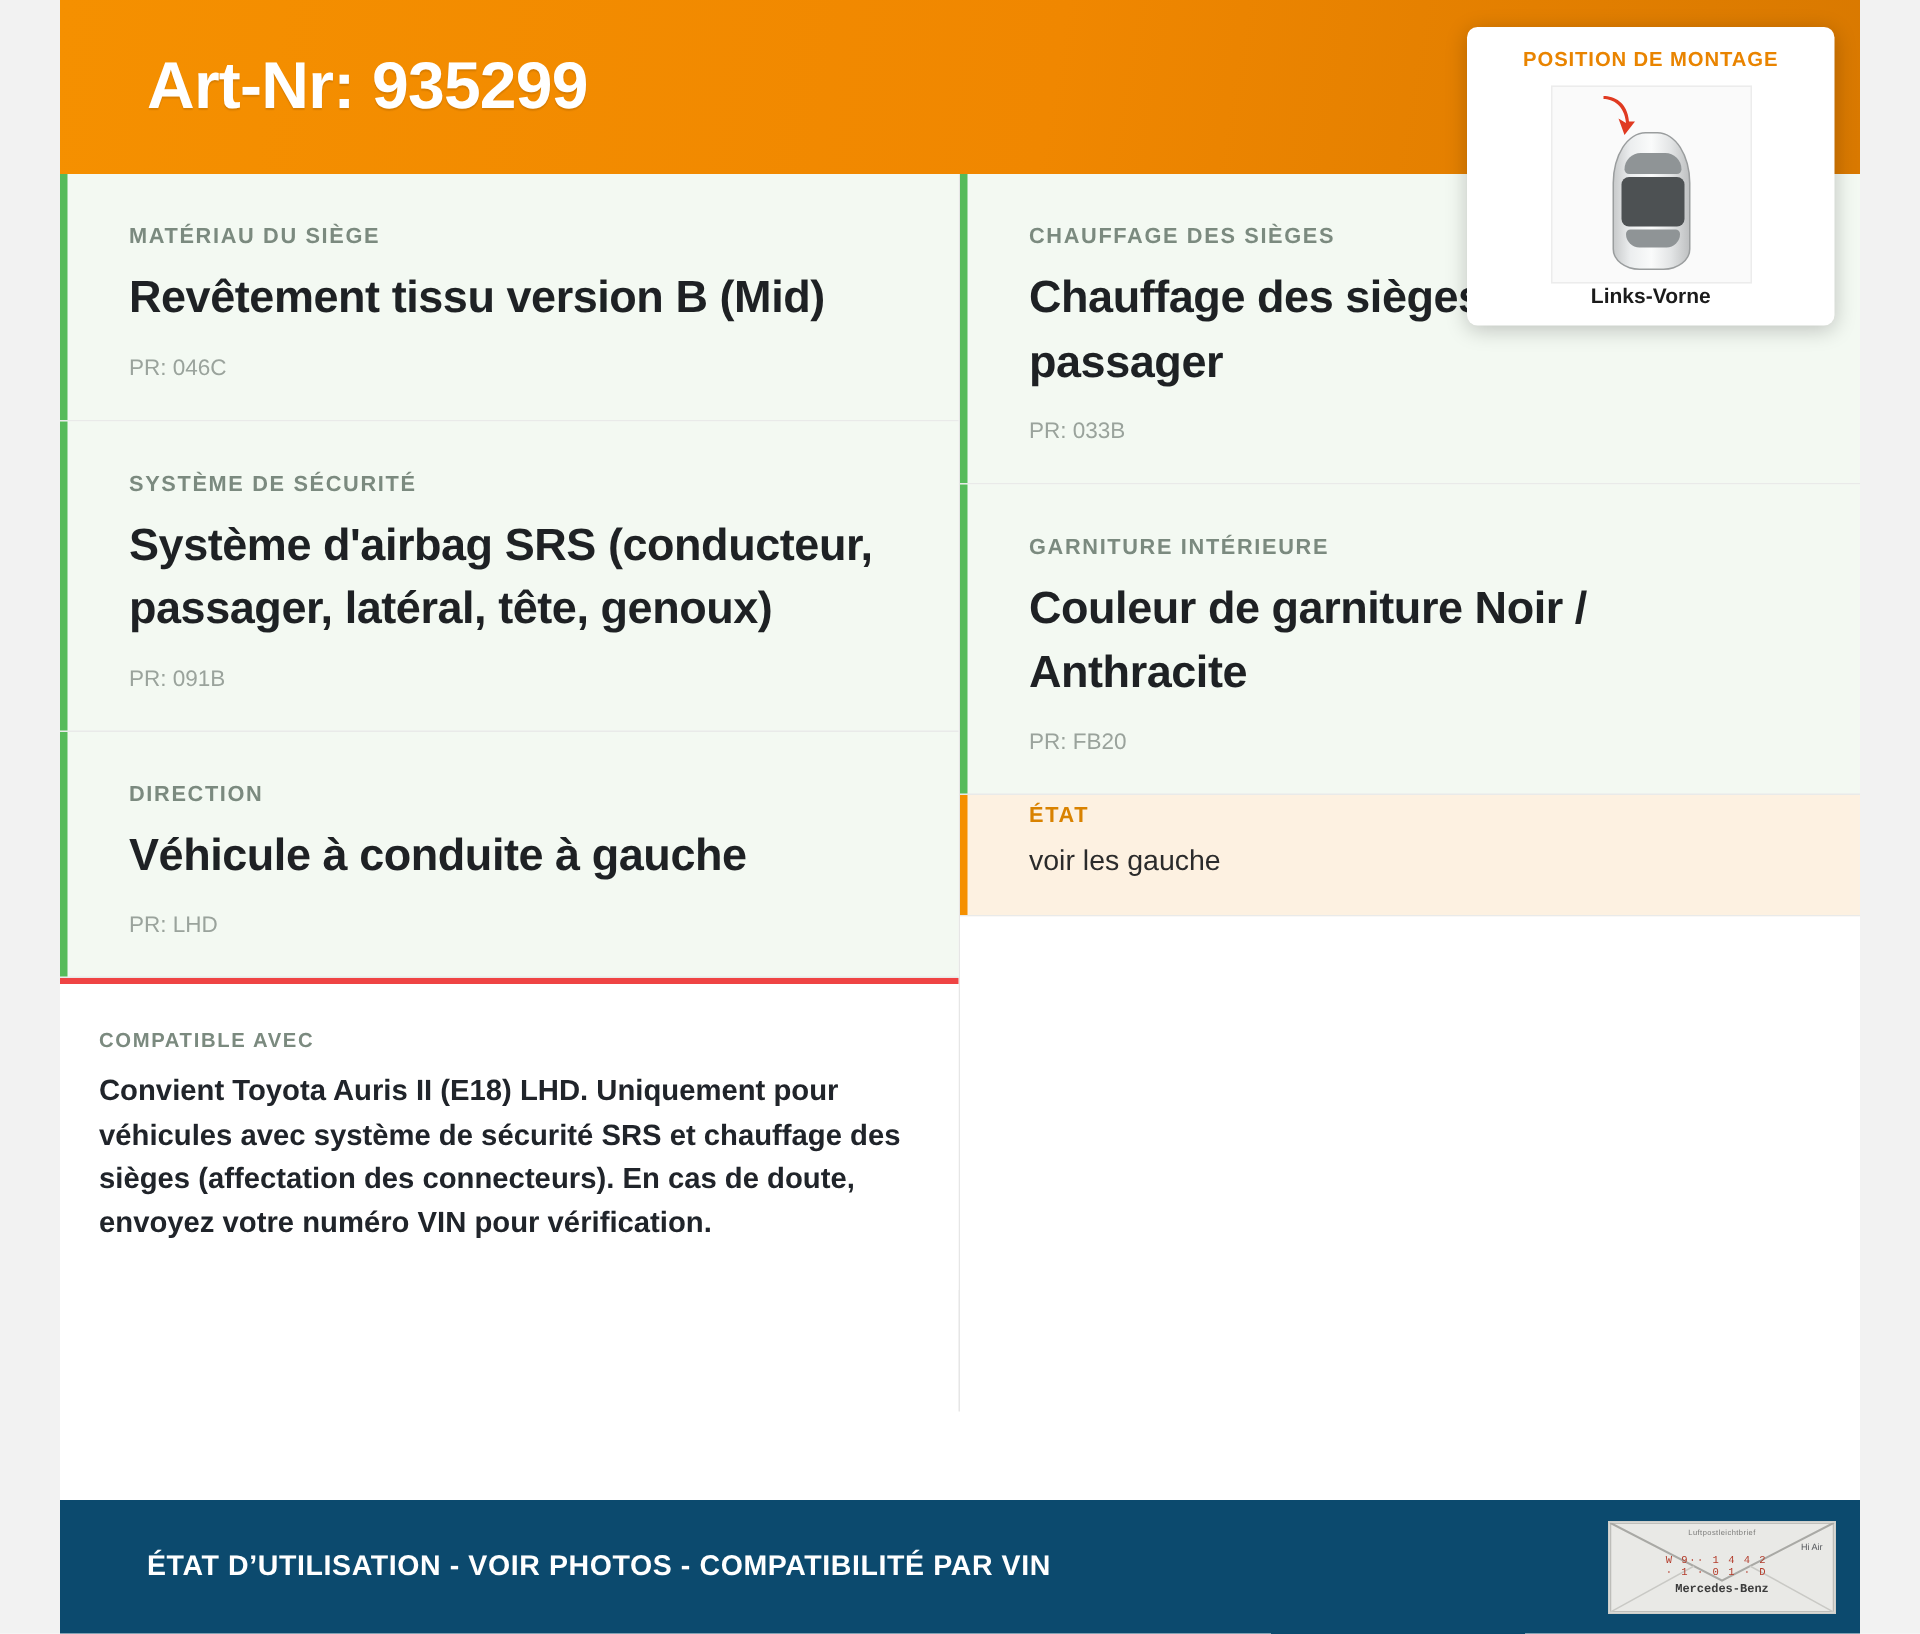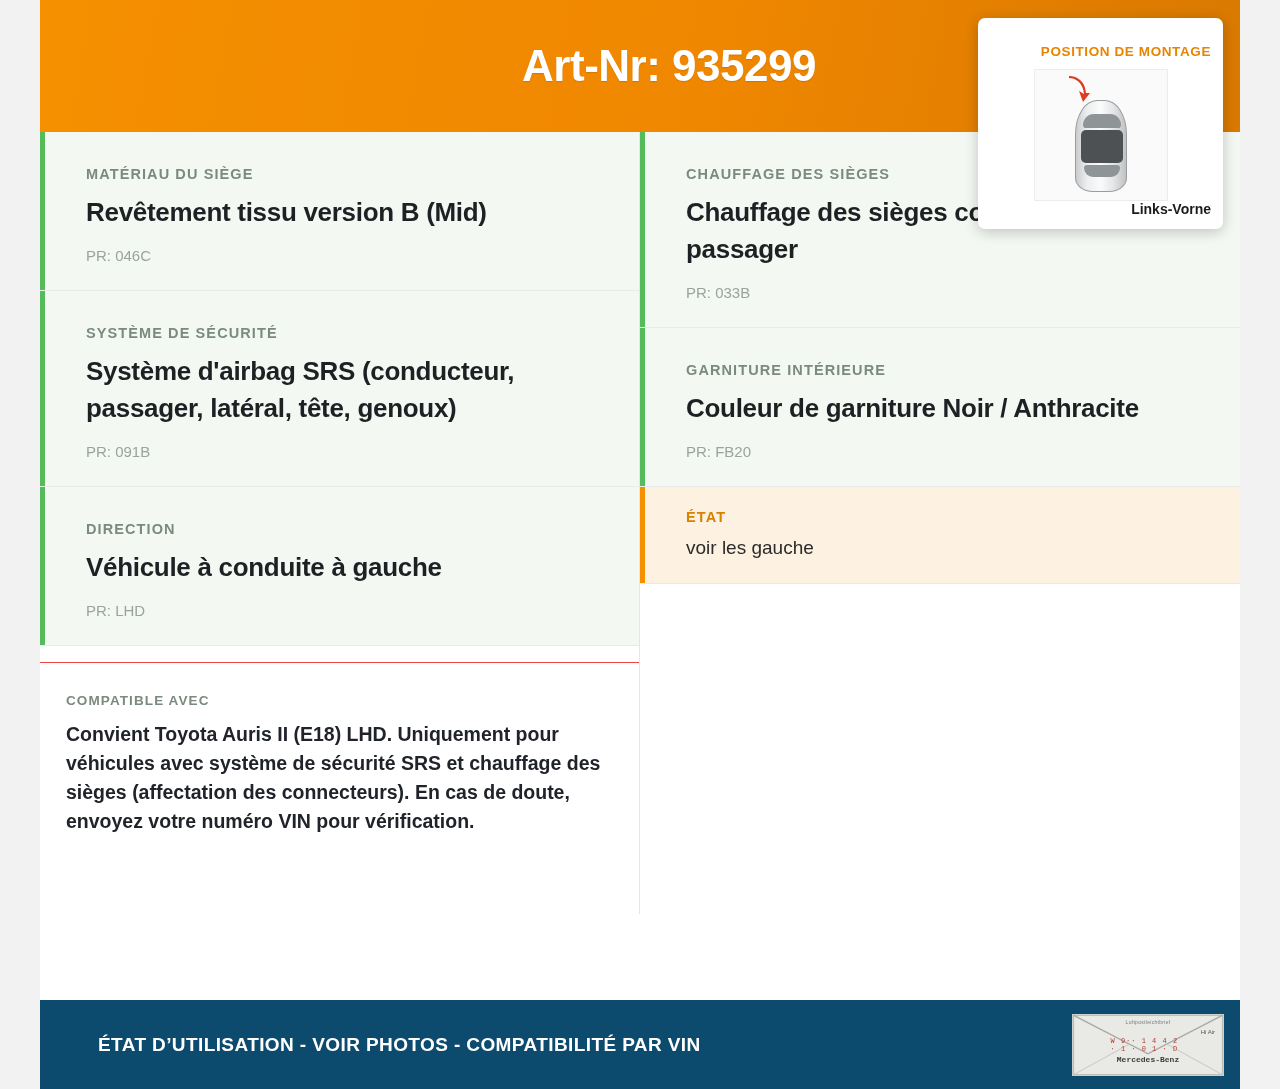--- a/index.html
+++ b/index.html
@@ -15,45 +15,44 @@
     position: absolute;
     left: 40px;
     top: 0;
     width: 1200px;
     height: 1089px;
     background: #ffffff;
   }
   
   .header {
     position: relative;
-    height: 132px;
+    height: 116px;
     background: linear-gradient(100deg, #f59000 0%, #f08700 55%, #d97900 100%);
     display: flex;
     align-items: center;
-    justify-content: center;
   }
   .header-title {
     color: #ffffff;
     font-size: 44px;
     font-weight: bold;
     letter-spacing: -0.5px;
     margin-left: 58px;
     text-shadow: 0 1px 1px rgba(0,0,0,0.12);
   }
   
   .mount-card {
     position: absolute;
     right: 17px;
     top: 18px;
     width: 245px;
     background: #ffffff;
     border-radius: 7px;
     box-shadow: 0 3px 14px rgba(0,0,0,0.22);
-    padding: 26px 12px 12px;
-    text-align: right;
+    padding: 14px 12px 12px;
+    text-align: center;
     z-index: 30;
   }
   .mount-title {
     color: #e98400;
     font-size: 13.5px;
     font-weight: bold;
     letter-spacing: 0.6px;
     margin-bottom: 10px;
   }
   .mount-img {
@@ -129,21 +128,21 @@
   .cell-label {
     font-size: 14.5px;
     font-weight: bold;
     letter-spacing: 1.1px;
     color: #7b8a7f;
     text-transform: uppercase;
     margin-bottom: 12px;
   }
   .cell.orange .cell-label { color: #d98200; }
   .cell-value {
-    font-size: 26px;
+    font-size: 30px;
     line-height: 1.42;
     font-weight: bold;
     color: #1e2124;
     letter-spacing: -0.3px;
   }
   .cell-pr {
     margin-top: 16px;
     font-size: 15px;
     color: #9aa39c;
   }
@@ -153,22 +152,21 @@
     color: #2b2b2b;
   }
   .cell-empty {
     background: #ffffff;
     border-bottom: none;
   }
   
   .compat {
     padding: 30px 26px 30px;
     background: #ffffff;
-    border-top: 1px solid #ef4444;
-    margin-top: 16px;
+    border-top: 4px solid #ef4444;
   }
   .compat-label {
     font-size: 13.5px;
     font-weight: bold;
     letter-spacing: 1.1px;
     color: #7b8a7f;
     text-transform: uppercase;
     margin-bottom: 12px;
   }
   .compat-text {
@@ -284,21 +282,21 @@
         <div class="cell-value">Chauffage des sièges conducteur et passager</div>
         <div class="cell-pr">PR: 033B</div>
       </div>
 
       <div class="cell green">
         <div class="cell-label">GARNITURE INTÉRIEURE</div>
         <div class="cell-value">Couleur de garniture Noir / Anthracite</div>
         <div class="cell-pr">PR: FB20</div>
       </div>
 
-      <div class="cell orange" style="padding:22px 46px 24px;">
+      <div class="cell orange" style="padding:6px 46px 24px;">
         <div class="cell-label">ÉTAT</div>
         <div class="cell-value-small">voir les gauche</div>
       </div>
 
       <div class="cell cell-empty" style="height:330px;"></div>
 
     </div>
   </div>
 
   <div class="footer">

